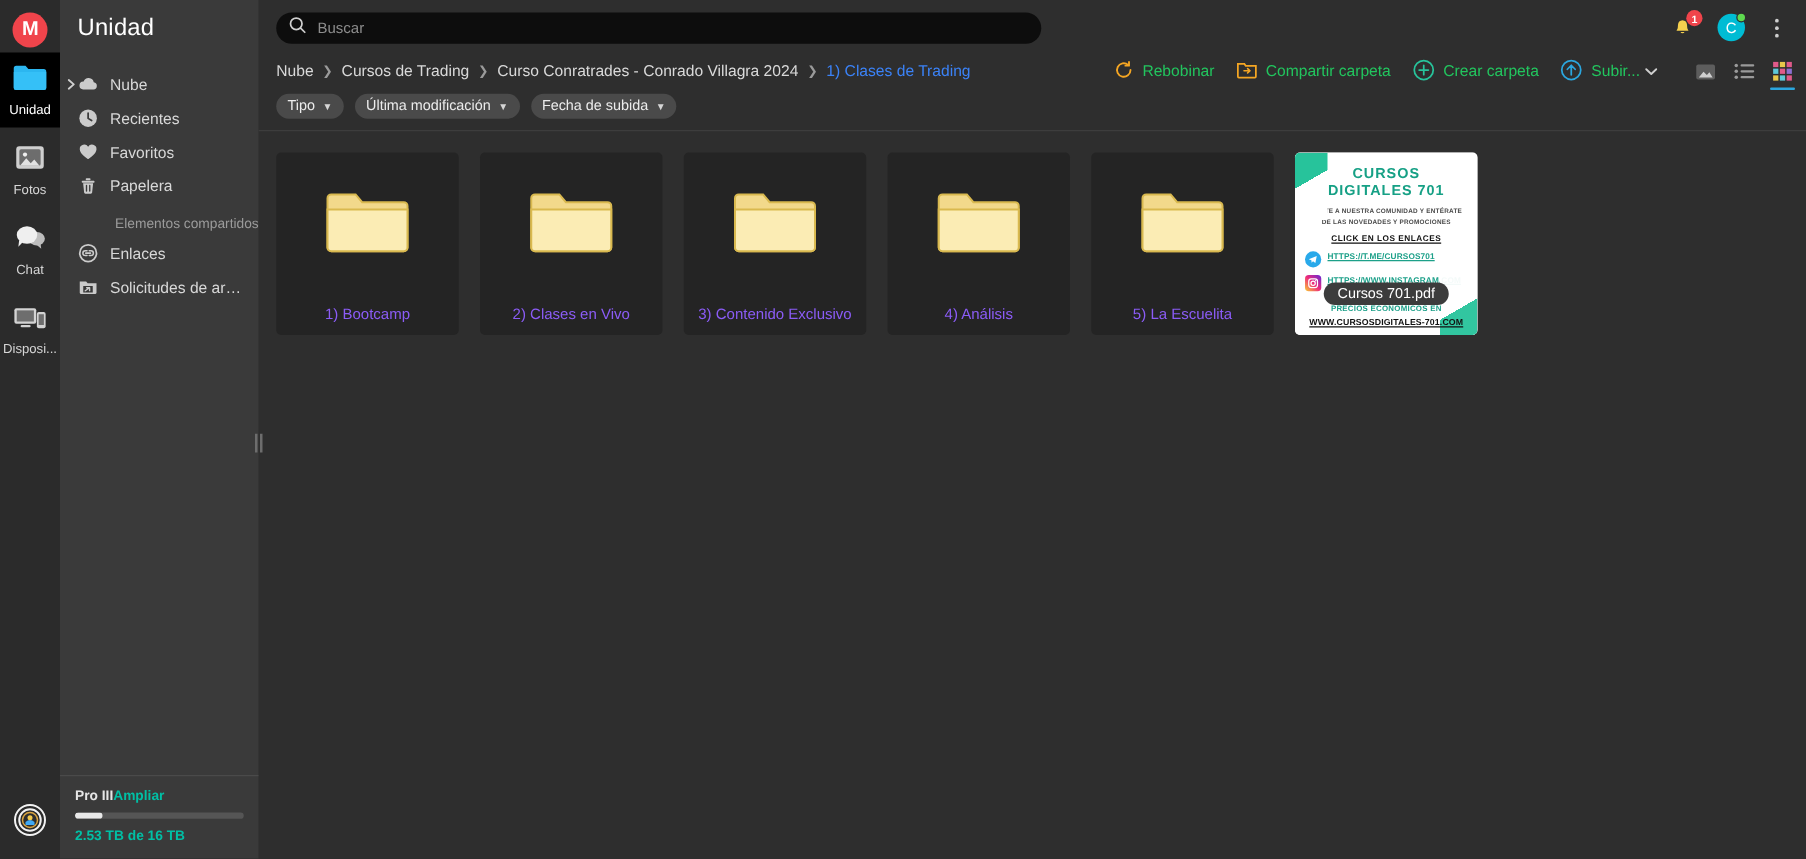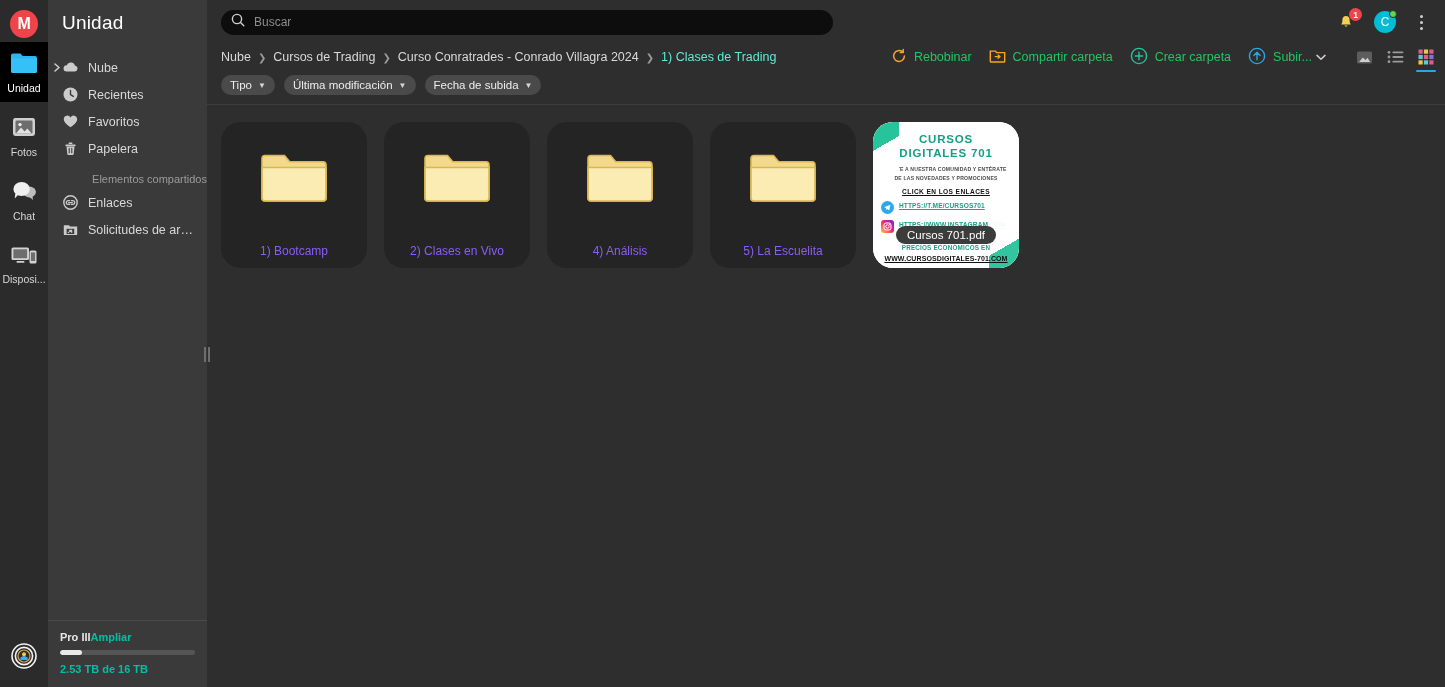--- a/index.html
+++ b/index.html
@@ -117,21 +117,21 @@
     background: #5ed94f; border: 1.5px solid #2e2e2e;
   }
   .kebab { width: 16px; height: 20px; display: flex; flex-direction: column;
            align-items: center; justify-content: center; gap: 3px; cursor: pointer; }
   .kebab i { width: 3px; height: 3px; border-radius: 50%; background: #cfcfcf; display: block; }
 
   
   .actionbar { height: 26px; display: flex; align-items: center; padding: 0 10px 0 14px; }
   .breadcrumb { display: flex; align-items: center; gap: 7px; font-size: 12.5px; }
   .bc-item { color: #d9d9d9; cursor: pointer; white-space: nowrap; }
-  .bc-item.current { color: #5eead4; }
+  .bc-item.current { color: #3b82f6; }
   .bc-sep { color: #9a9a9a; font-size: 10px; }
   .actions { margin-left: auto; display: flex; align-items: center; gap: 17px; }
   .act { display: flex; align-items: center; gap: 7px; cursor: pointer; font-size: 12.5px; color: #22c55e; white-space: nowrap; }
   .act-caret { margin-left: -3px; color: #cfcfcf; }
   .viewicons { display: flex; align-items: center; gap: 13px; margin-left: 12px; }
   .vi { width: 18px; height: 18px; display: flex; align-items: center; justify-content: center;
         cursor: pointer; position: relative; }
   .vi.active::after {
     content: ""; position: absolute; left: -1px; right: -1px; bottom: -6px;
     height: 2.5px; background: #2ba6de; border-radius: 2px;
@@ -145,21 +145,21 @@
     padding: 0 9px; cursor: pointer; white-space: nowrap;
   }
   .chip .cc { font-size: 8px; color: #d6d6d6; }
 
   .content-sep { height: 1px; background: #3d3d3d; margin: 4px 0 0 0; }
 
   
   .grid { flex: 1 1 auto; padding: 17px 0 0 14px; display: flex; flex-wrap: wrap; gap: 17px;
           align-content: flex-start; overflow: hidden; }
   .card {
-    width: 146px; height: 146px; border-radius: 20px; background: #242424;
+    width: 146px; height: 146px; border-radius: 4px; background: #242424;
     display: flex; flex-direction: column; align-items: center; cursor: pointer;
     position: relative; overflow: hidden;
   }
   .card-ico { flex: 1 1 auto; display: flex; align-items: center; justify-content: center; width: 100%; }
   .card-name {
     height: 34px; width: 100%; display: flex; align-items: center; justify-content: center;
     font-size: 12px; color: #8b5cf6; padding: 0 8px; white-space: nowrap;
     overflow: hidden; text-overflow: ellipsis;
   }
 
@@ -519,20 +519,29 @@
       <div class="card">
         <div class="card-ico">
           <svg width="68" height="56" viewBox="0 0 68 56">
             <path d="M2 8.5a3 3 0 0 1 3-3h19.5l5.2 6.2H63a3 3 0 0 1 3 3V48a3 3 0 0 1-3 3H5a3 3 0 0 1-3-3z" fill="#f2d98b" stroke="#d9b94f" stroke-width="1.6"></path>
             <path d="M2 17.5h64V48a3 3 0 0 1-3 3H5a3 3 0 0 1-3-3z" fill="#fbecb4" stroke="#d9b94f" stroke-width="1.6"></path>
           </svg>
         </div>
         <div class="card-name">2) Clases en Vivo</div>
       </div>
 
+      <div class="card">
+        <div class="card-ico">
+          <svg width="68" height="56" viewBox="0 0 68 56">
+            <path d="M2 8.5a3 3 0 0 1 3-3h19.5l5.2 6.2H63a3 3 0 0 1 3 3V48a3 3 0 0 1-3 3H5a3 3 0 0 1-3-3z" fill="#f2d98b" stroke="#d9b94f" stroke-width="1.6"></path>
+            <path d="M2 17.5h64V48a3 3 0 0 1-3 3H5a3 3 0 0 1-3-3z" fill="#fbecb4" stroke="#d9b94f" stroke-width="1.6"></path>
+          </svg>
+        </div>
+        <div class="card-name">3) Contenido Exclusivo</div>
+      </div>
 
       <div class="card">
         <div class="card-ico">
           <svg width="68" height="56" viewBox="0 0 68 56">
             <path d="M2 8.5a3 3 0 0 1 3-3h19.5l5.2 6.2H63a3 3 0 0 1 3 3V48a3 3 0 0 1-3 3H5a3 3 0 0 1-3-3z" fill="#f2d98b" stroke="#d9b94f" stroke-width="1.6"></path>
             <path d="M2 17.5h64V48a3 3 0 0 1-3 3H5a3 3 0 0 1-3-3z" fill="#fbecb4" stroke="#d9b94f" stroke-width="1.6"></path>
           </svg>
         </div>
         <div class="card-name">4) Análisis</div>
       </div>

